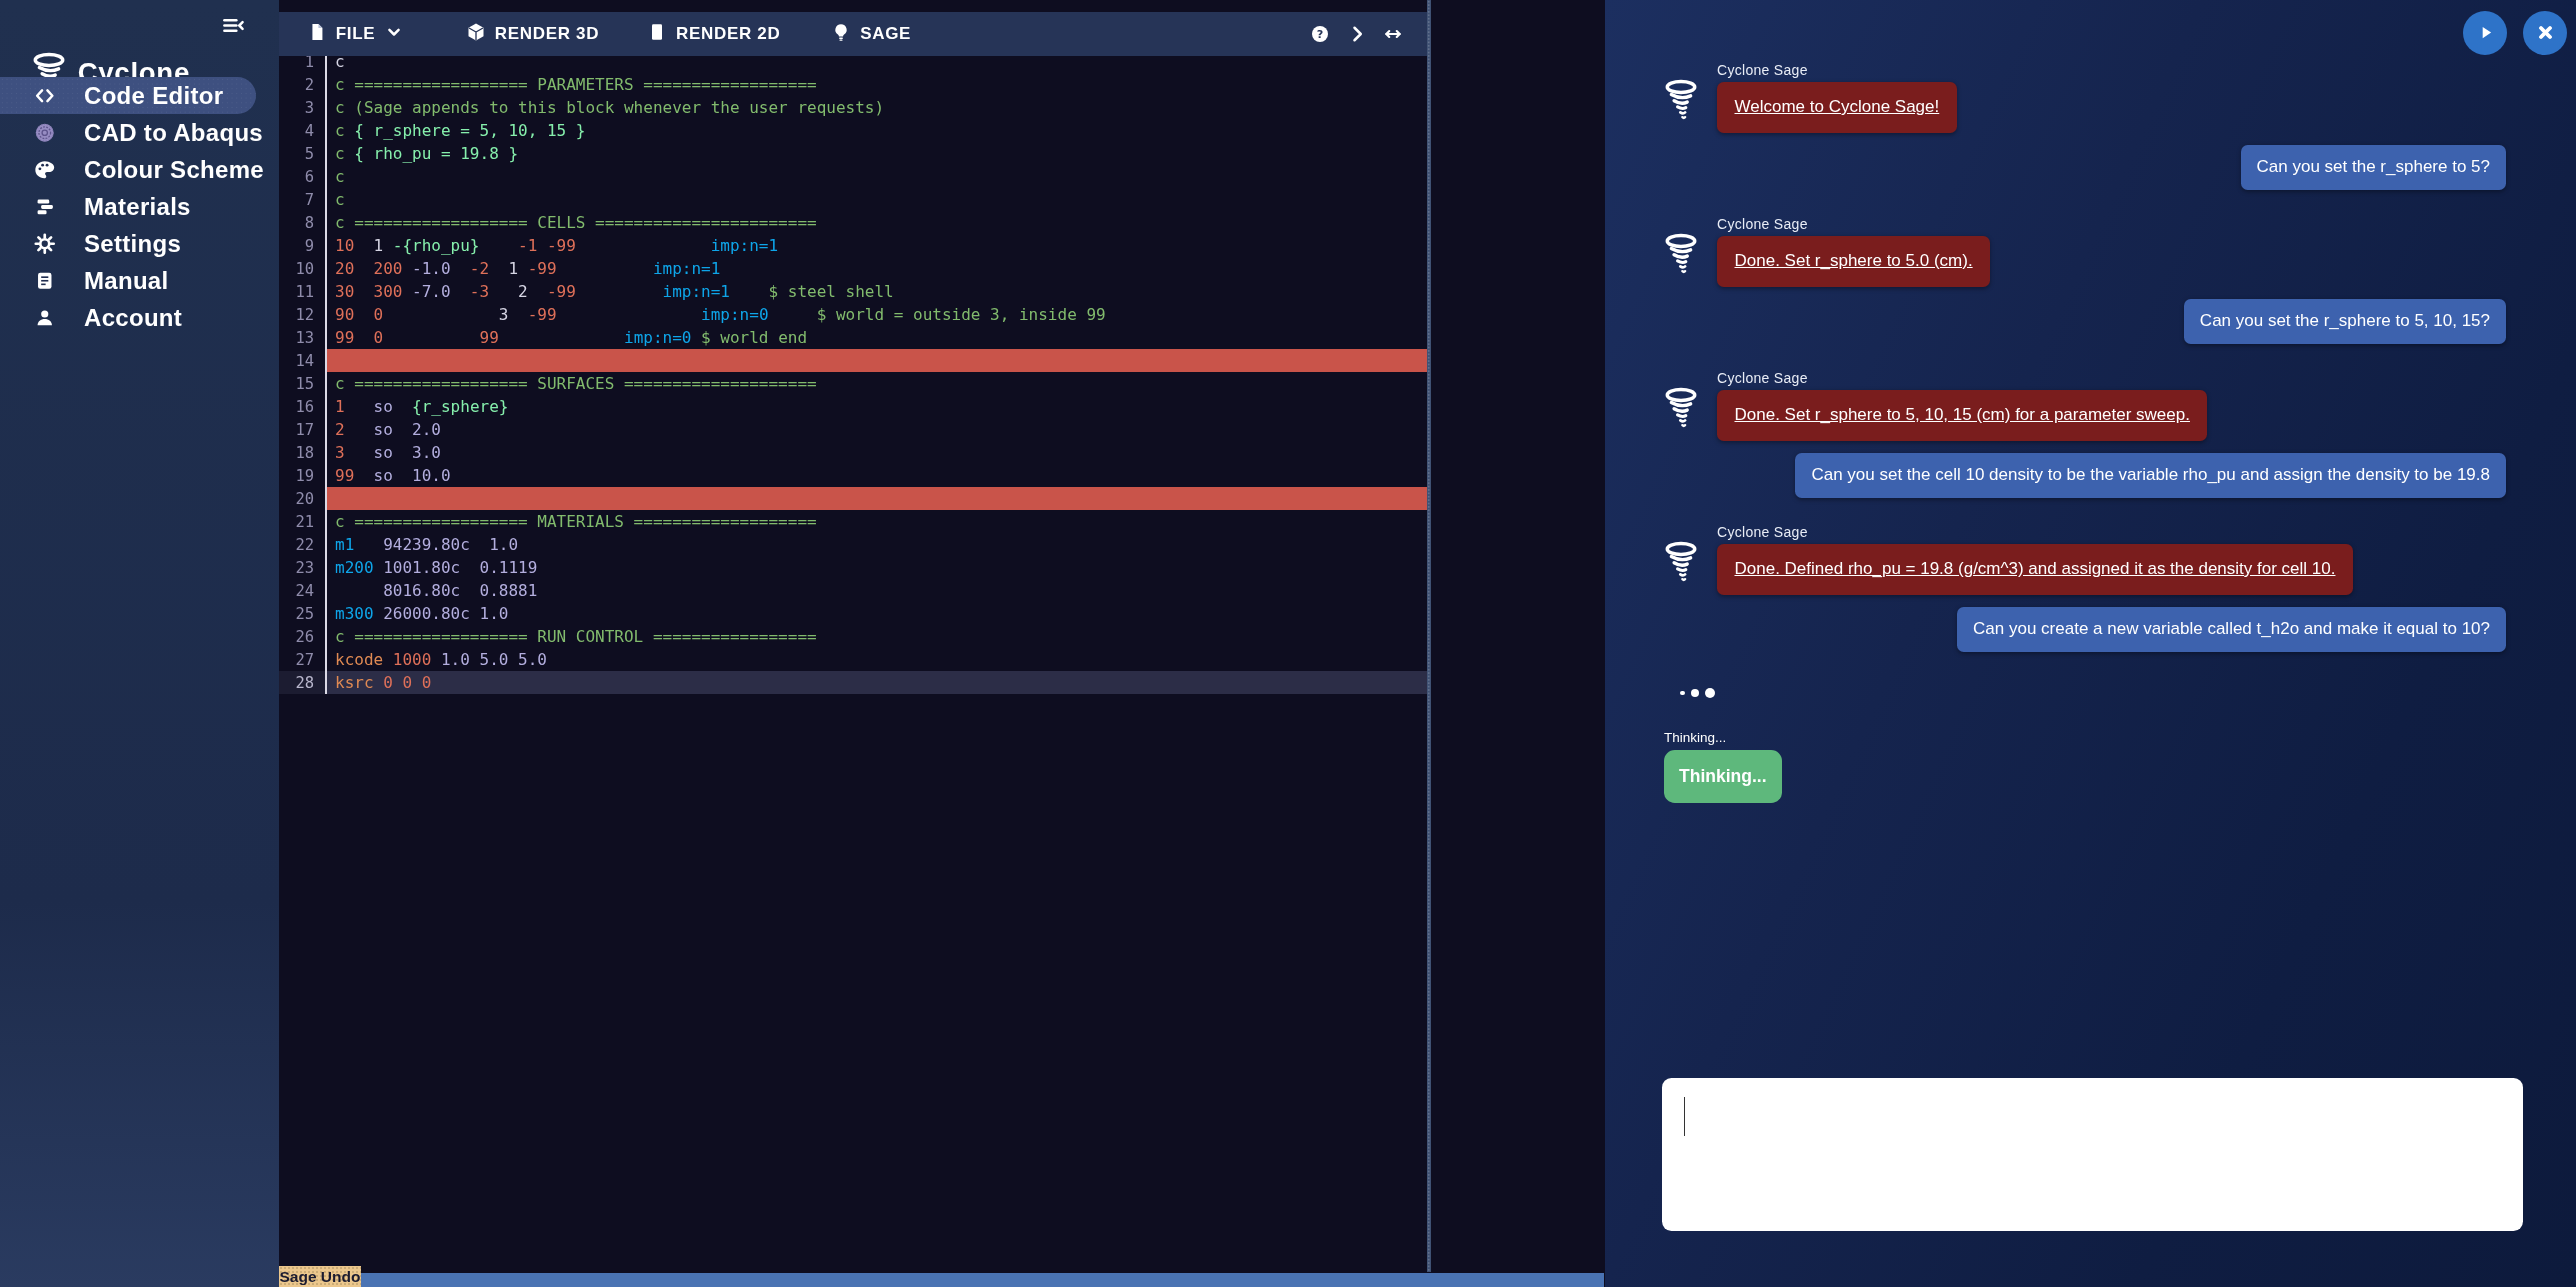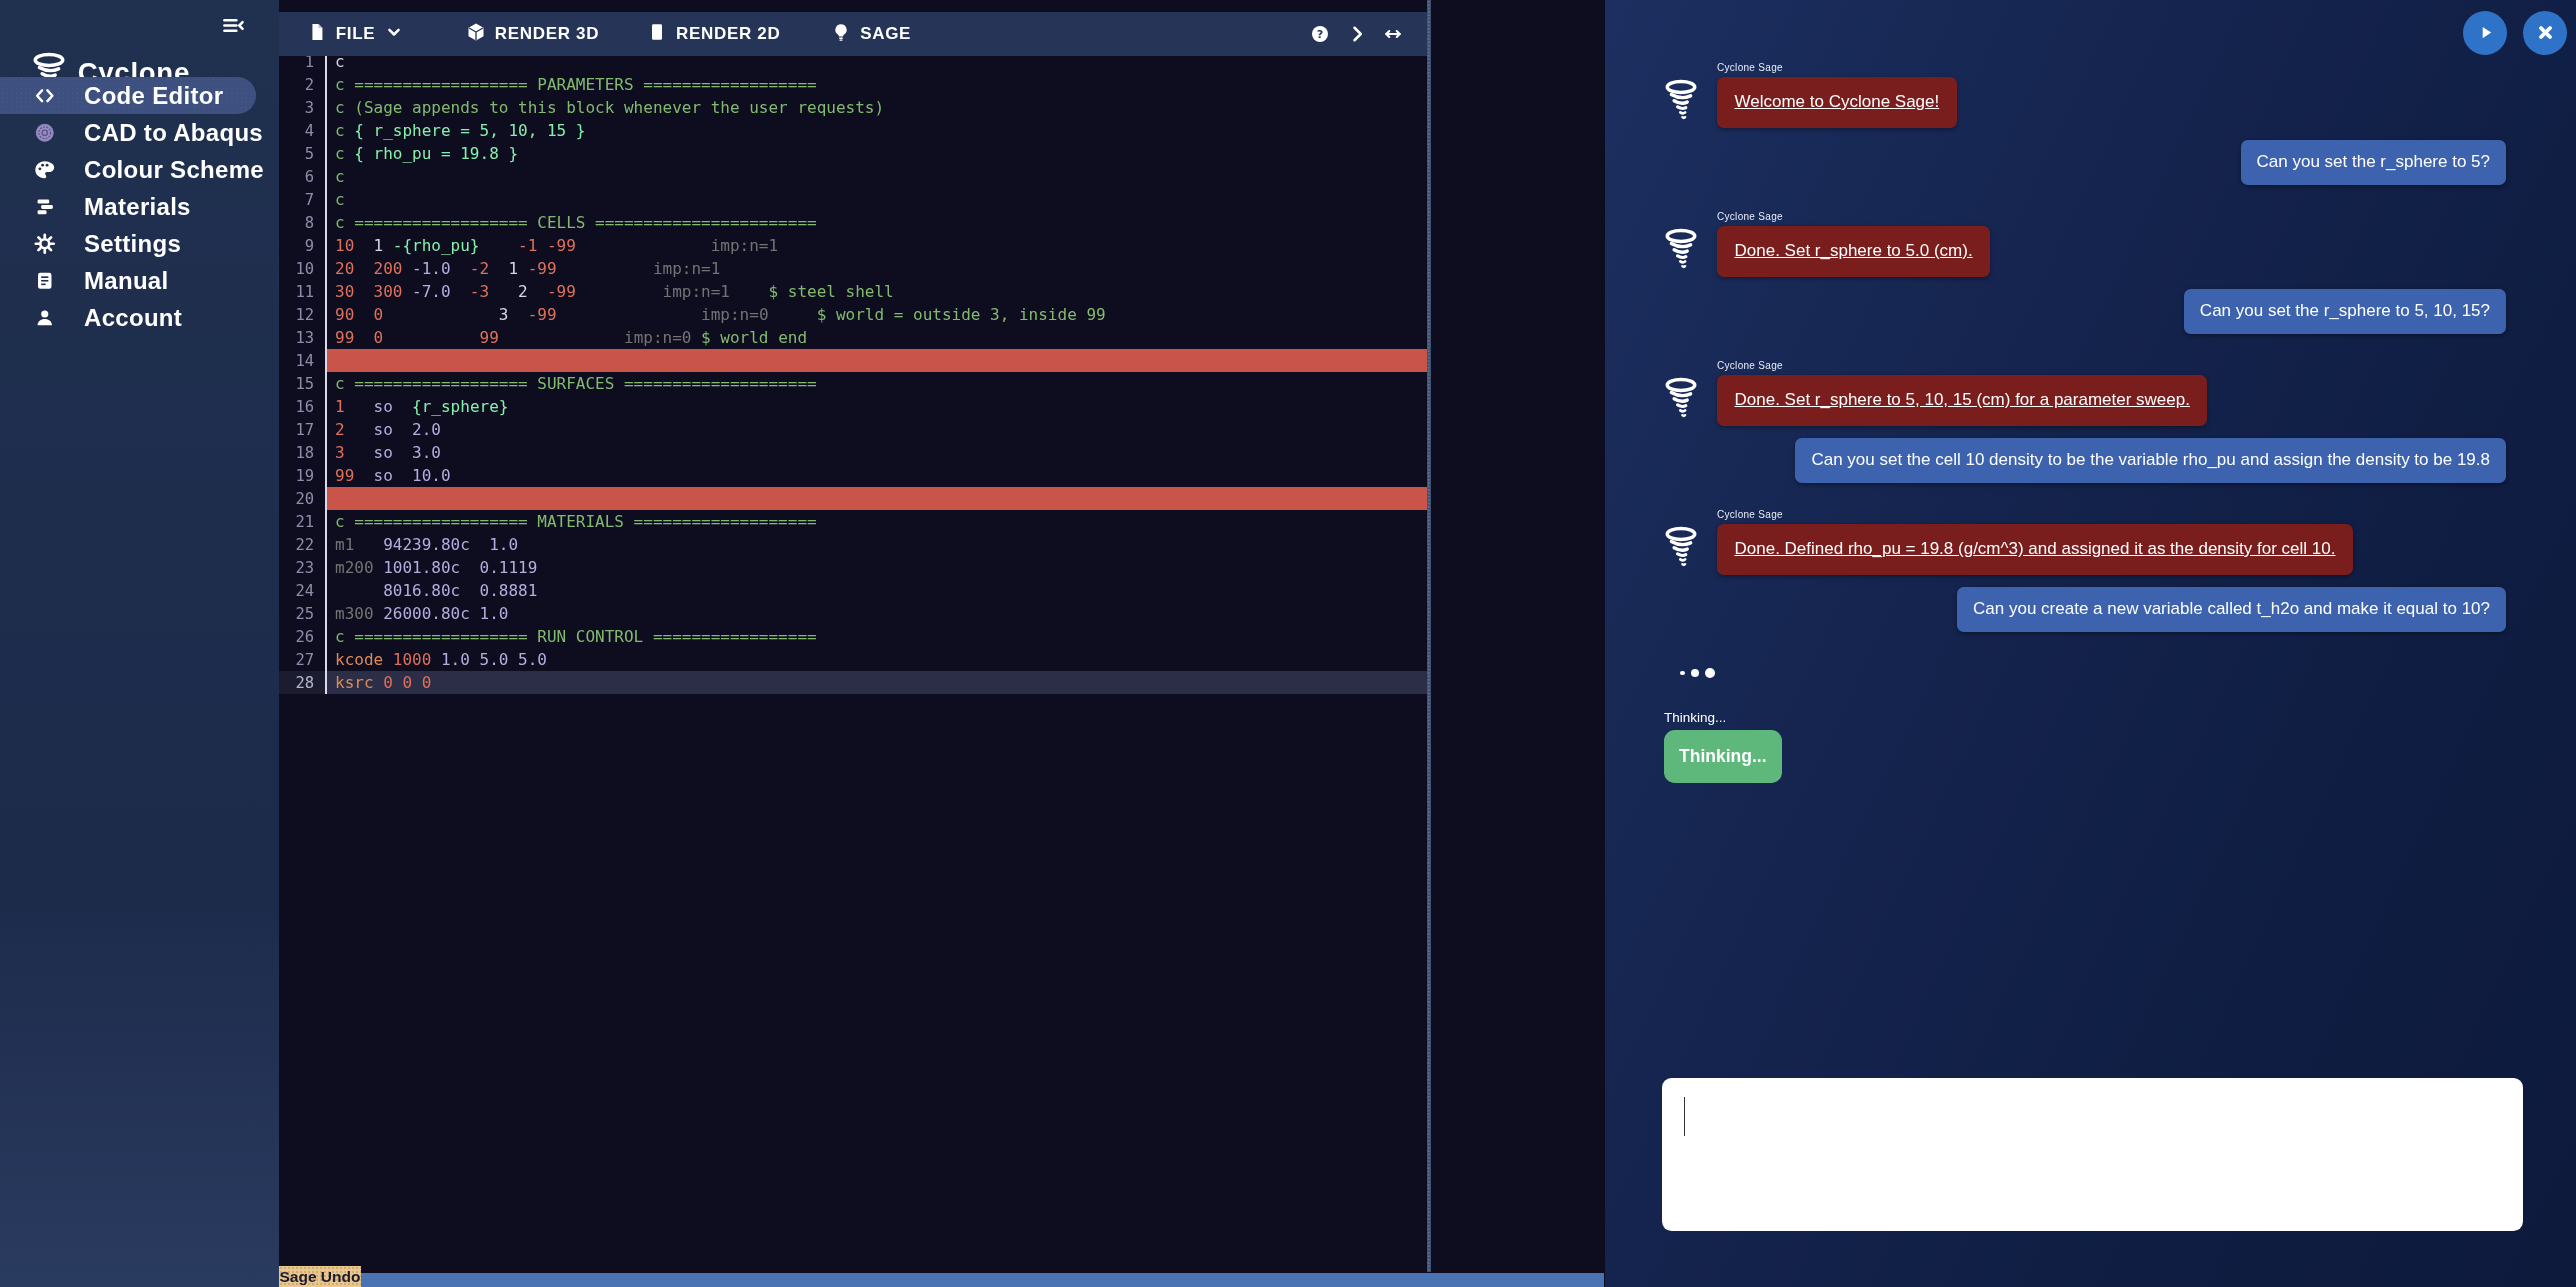--- a/index.html
+++ b/index.html
@@ -42,38 +42,38 @@
   .row{height:23px;display:flex;align-items:center;}
   .gutter{width:46px;flex:none;text-align:right;padding-right:10.8px;box-sizing:border-box;
     font-family:"DejaVu Sans Mono",monospace;font-size:15.5px;color:#8f8cab;}
   .codeline{flex:1;height:100%;display:flex;align-items:center;border-left:2px solid #dcdae6;
     padding-left:8px;font-family:"DejaVu Sans Mono",monospace;font-size:16px;white-space:pre;}
   .row.red .codeline{background:#c9544a;}
   .row.cur{background:rgba(120,130,170,.13);}
   .row.cur .codeline{background:rgba(120,130,170,.18);}
   .row.cur .gutter{color:#b8b6cc;}
   .tk-g{color:#82bb6d}.tk-w{color:#d6d5e4}.tk-s{color:#df7059}.tk-o{color:#e08a53}
-  .tk-l{color:#b3aede}.tk-b{color:#86efac}.tk-y{color:#737373}
+  .tk-l{color:#b3aede}.tk-b{color:#86efac}.tk-y{color:#0ea5e9}
   .statusbar{position:absolute;left:0;bottom:0;width:1325px;height:15.5px;background:#4a73b3;z-index:5;}
   .sage-undo{position:absolute;left:0;bottom:0;width:82px;height:22px;background:#ecc78c;
     background-image:radial-gradient(rgba(60,50,20,.18) 0.8px,transparent 0.8px);background-size:4px 4px;
     color:#1b1b30;font-size:15.5px;font-weight:700;display:flex;align-items:center;justify-content:center;
     z-index:6;cursor:pointer;}
   
   .chat{position:absolute;left:1605px;top:0;width:971px;height:1288px;
     background:linear-gradient(115deg,#1c2f60 0%,#15244e 38%,#0f1d42 72%,#0d1a3c 100%);overflow:hidden;}
   .circle-btn{position:absolute;top:10.8px;width:44px;height:44px;border-radius:50%;background:#2e73c8;
     display:flex;align-items:center;justify-content:center;cursor:pointer;}
   .circle-btn svg{width:27px;height:27px;}
   .btn-run{left:858px;}
   .btn-close{left:918px;}
   .messages{position:absolute;left:0;top:62px;width:100%;}
   .msg-a{position:relative;padding-left:112px;margin-bottom:12px;}
   .msg-a .avatar{position:absolute;left:54px;top:16px;width:44px;height:44px;}
-  .msg-a .name{font-size:10px;color:#e9edf6;margin:0 0 4px 0;letter-spacing:0.3px;}
+  .msg-a .name{font-size:14px;color:#e9edf6;margin:0 0 4px 0;letter-spacing:0.3px;}
   .bubble{display:inline-block;color:#fff;font-size:17px;line-height:1.1;border-radius:6.7px;white-space:nowrap;}
   .msg-a .bubble{background:#7a1d1d;padding:16px 17.5px;box-shadow:0 1.3px 4px rgba(0,0,0,.35);text-decoration:underline;}
   .msg-u{text-align:right;padding-right:70px;margin-bottom:25.6px;}
   .msg-u .bubble{background:#3d62ae;padding:13.5px 16px;box-shadow:0 1.3px 4px rgba(0,0,0,.35);}
   .typing{margin:34px 0 0 75px;display:flex;align-items:center;gap:6px;height:13.5px;}
   .typing .d1{width:4.7px;height:4.7px;border-radius:50%;background:#fff;}
   .typing .d2{width:8px;height:8px;border-radius:50%;background:#fff;}
   .typing .d3{width:10.8px;height:10.8px;border-radius:50%;background:#fff;}
   .thinking-label{margin:30px 0 0 59px;font-size:13.5px;color:#fff;}
   .thinking-bubble{margin:5.4px 0 0 59px;display:inline-block;background:#5eb87c;color:#fff;

